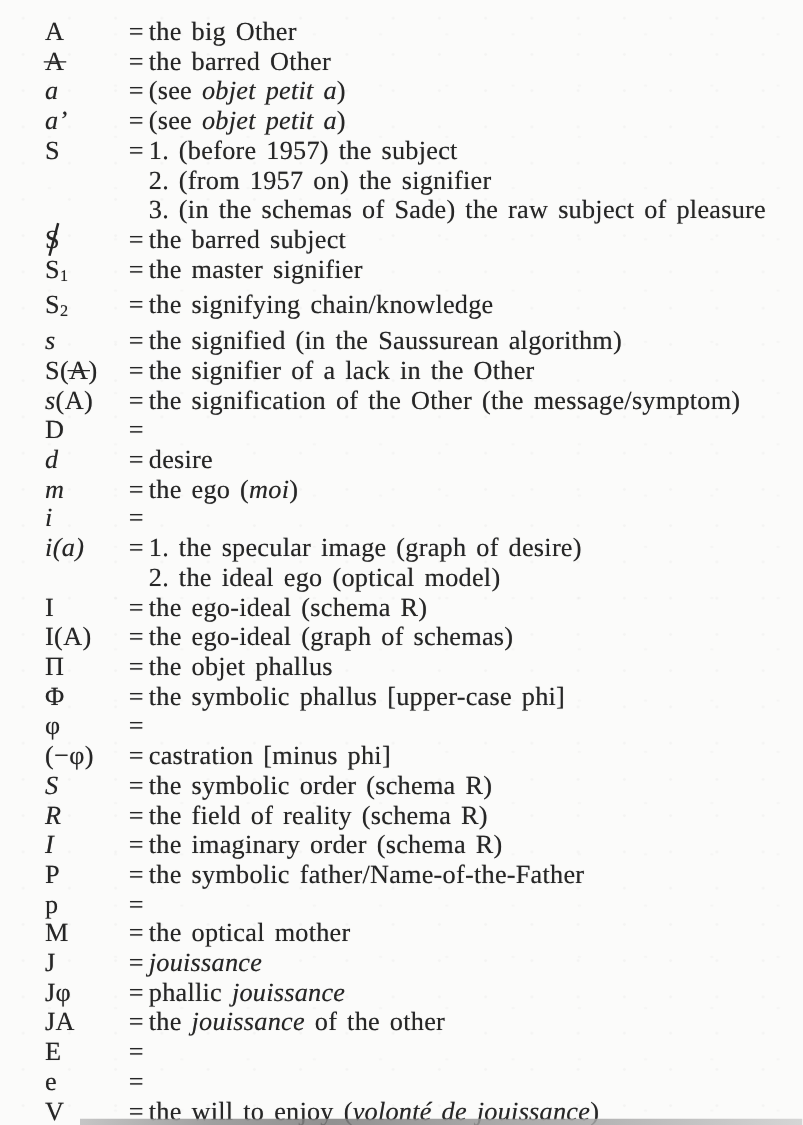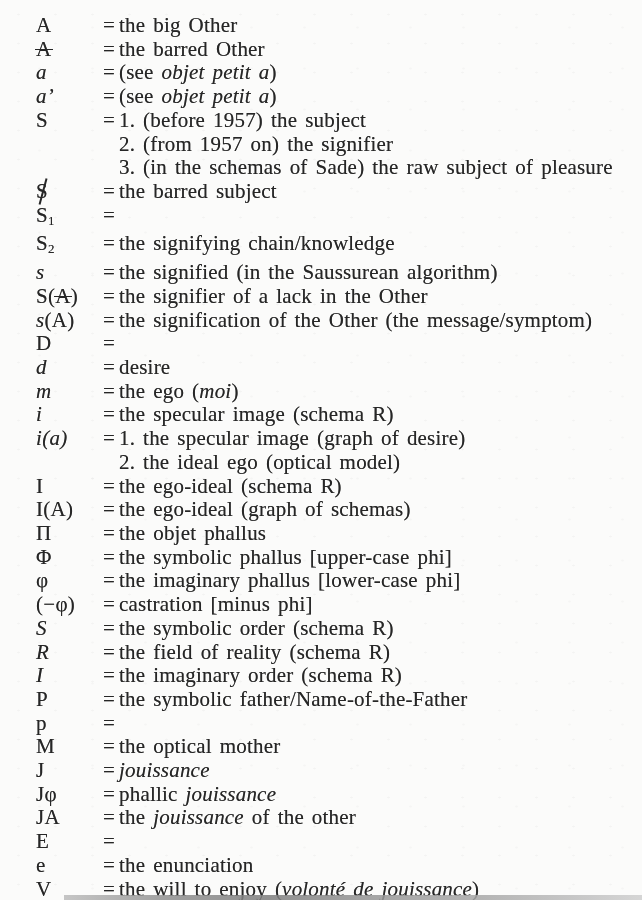--- a/index.html
+++ b/index.html
@@ -118,20 +118,21 @@
         <span class="def"><span>3. (in the schemas of Sade) the raw subject of pleasure</span></span>
       </div>
       <div class="row">
         <span class="sym"><span class="bar-diag">S</span></span>
         <span class="eq">=</span>
         <span class="def"><span>the barred subject</span></span>
       </div>
       <div class="row">
         <span class="sym"><span>S</span><span class="sb">1</span></span>
         <span class="eq">=</span>
+        <span class="def"><span>the master signifier</span></span>
       </div>
       <div class="row">
         <span class="sym"><span>S</span><span class="sb">2</span></span>
         <span class="eq">=</span>
         <span class="def"><span>the signifying chain/knowledge</span></span>
       </div>
       <div class="row">
         <span class="sym"><span class="it">s</span></span>
         <span class="eq">=</span>
         <span class="def"><span>the signified (in the Saussurean algorithm)</span></span>
@@ -156,21 +157,20 @@
         <span class="def"><span>desire</span></span>
       </div>
       <div class="row">
         <span class="sym"><span class="it">m</span></span>
         <span class="eq">=</span>
         <span class="def"><span>the ego (</span><span class="it">moi</span><span>)</span></span>
       </div>
       <div class="row">
         <span class="sym"><span class="it">i</span></span>
         <span class="eq">=</span>
-        <span class="def"><span>the specular image (schema R)</span></span>
       </div>
       <div class="row">
         <span class="sym"><span class="it">i(a)</span></span>
         <span class="eq">=</span>
         <span class="def"><span>1. the specular image (graph of desire)</span></span>
       </div>
       <div class="row">
         <span class="sym"></span>
         <span class="eq"></span>
         <span class="def"><span>2. the ideal ego (optical model)</span></span>
@@ -191,21 +191,20 @@
         <span class="def"><span>the objet phallus</span></span>
       </div>
       <div class="row">
         <span class="sym"><span>Φ</span></span>
         <span class="eq">=</span>
         <span class="def"><span>the symbolic phallus [upper-case phi]</span></span>
       </div>
       <div class="row">
         <span class="sym"><span>φ</span></span>
         <span class="eq">=</span>
-        <span class="def"><span>the imaginary phallus [lower-case phi]</span></span>
       </div>
       <div class="row">
         <span class="sym"><span>(−φ)</span></span>
         <span class="eq">=</span>
         <span class="def"><span>castration [minus phi]</span></span>
       </div>
       <div class="row">
         <span class="sym"><span class="it">S</span></span>
         <span class="eq">=</span>
         <span class="def"><span>the symbolic order (schema R)</span></span>
@@ -249,21 +248,20 @@
         <span class="eq">=</span>
         <span class="def"><span>the </span><span class="it">jouissance</span><span> of the other</span></span>
       </div>
       <div class="row">
         <span class="sym"><span>E</span></span>
         <span class="eq">=</span>
       </div>
       <div class="row">
         <span class="sym"><span>e</span></span>
         <span class="eq">=</span>
-        <span class="def"><span>the enunciation</span></span>
       </div>
       <div class="row">
         <span class="sym"><span>V</span></span>
         <span class="eq">=</span>
         <span class="def"><span>the will to enjoy (</span><span class="it">volonté de jouissance</span><span>)</span></span>
       </div>
     </div>
   <div class="scan-edge"></div>
 </div>
 

